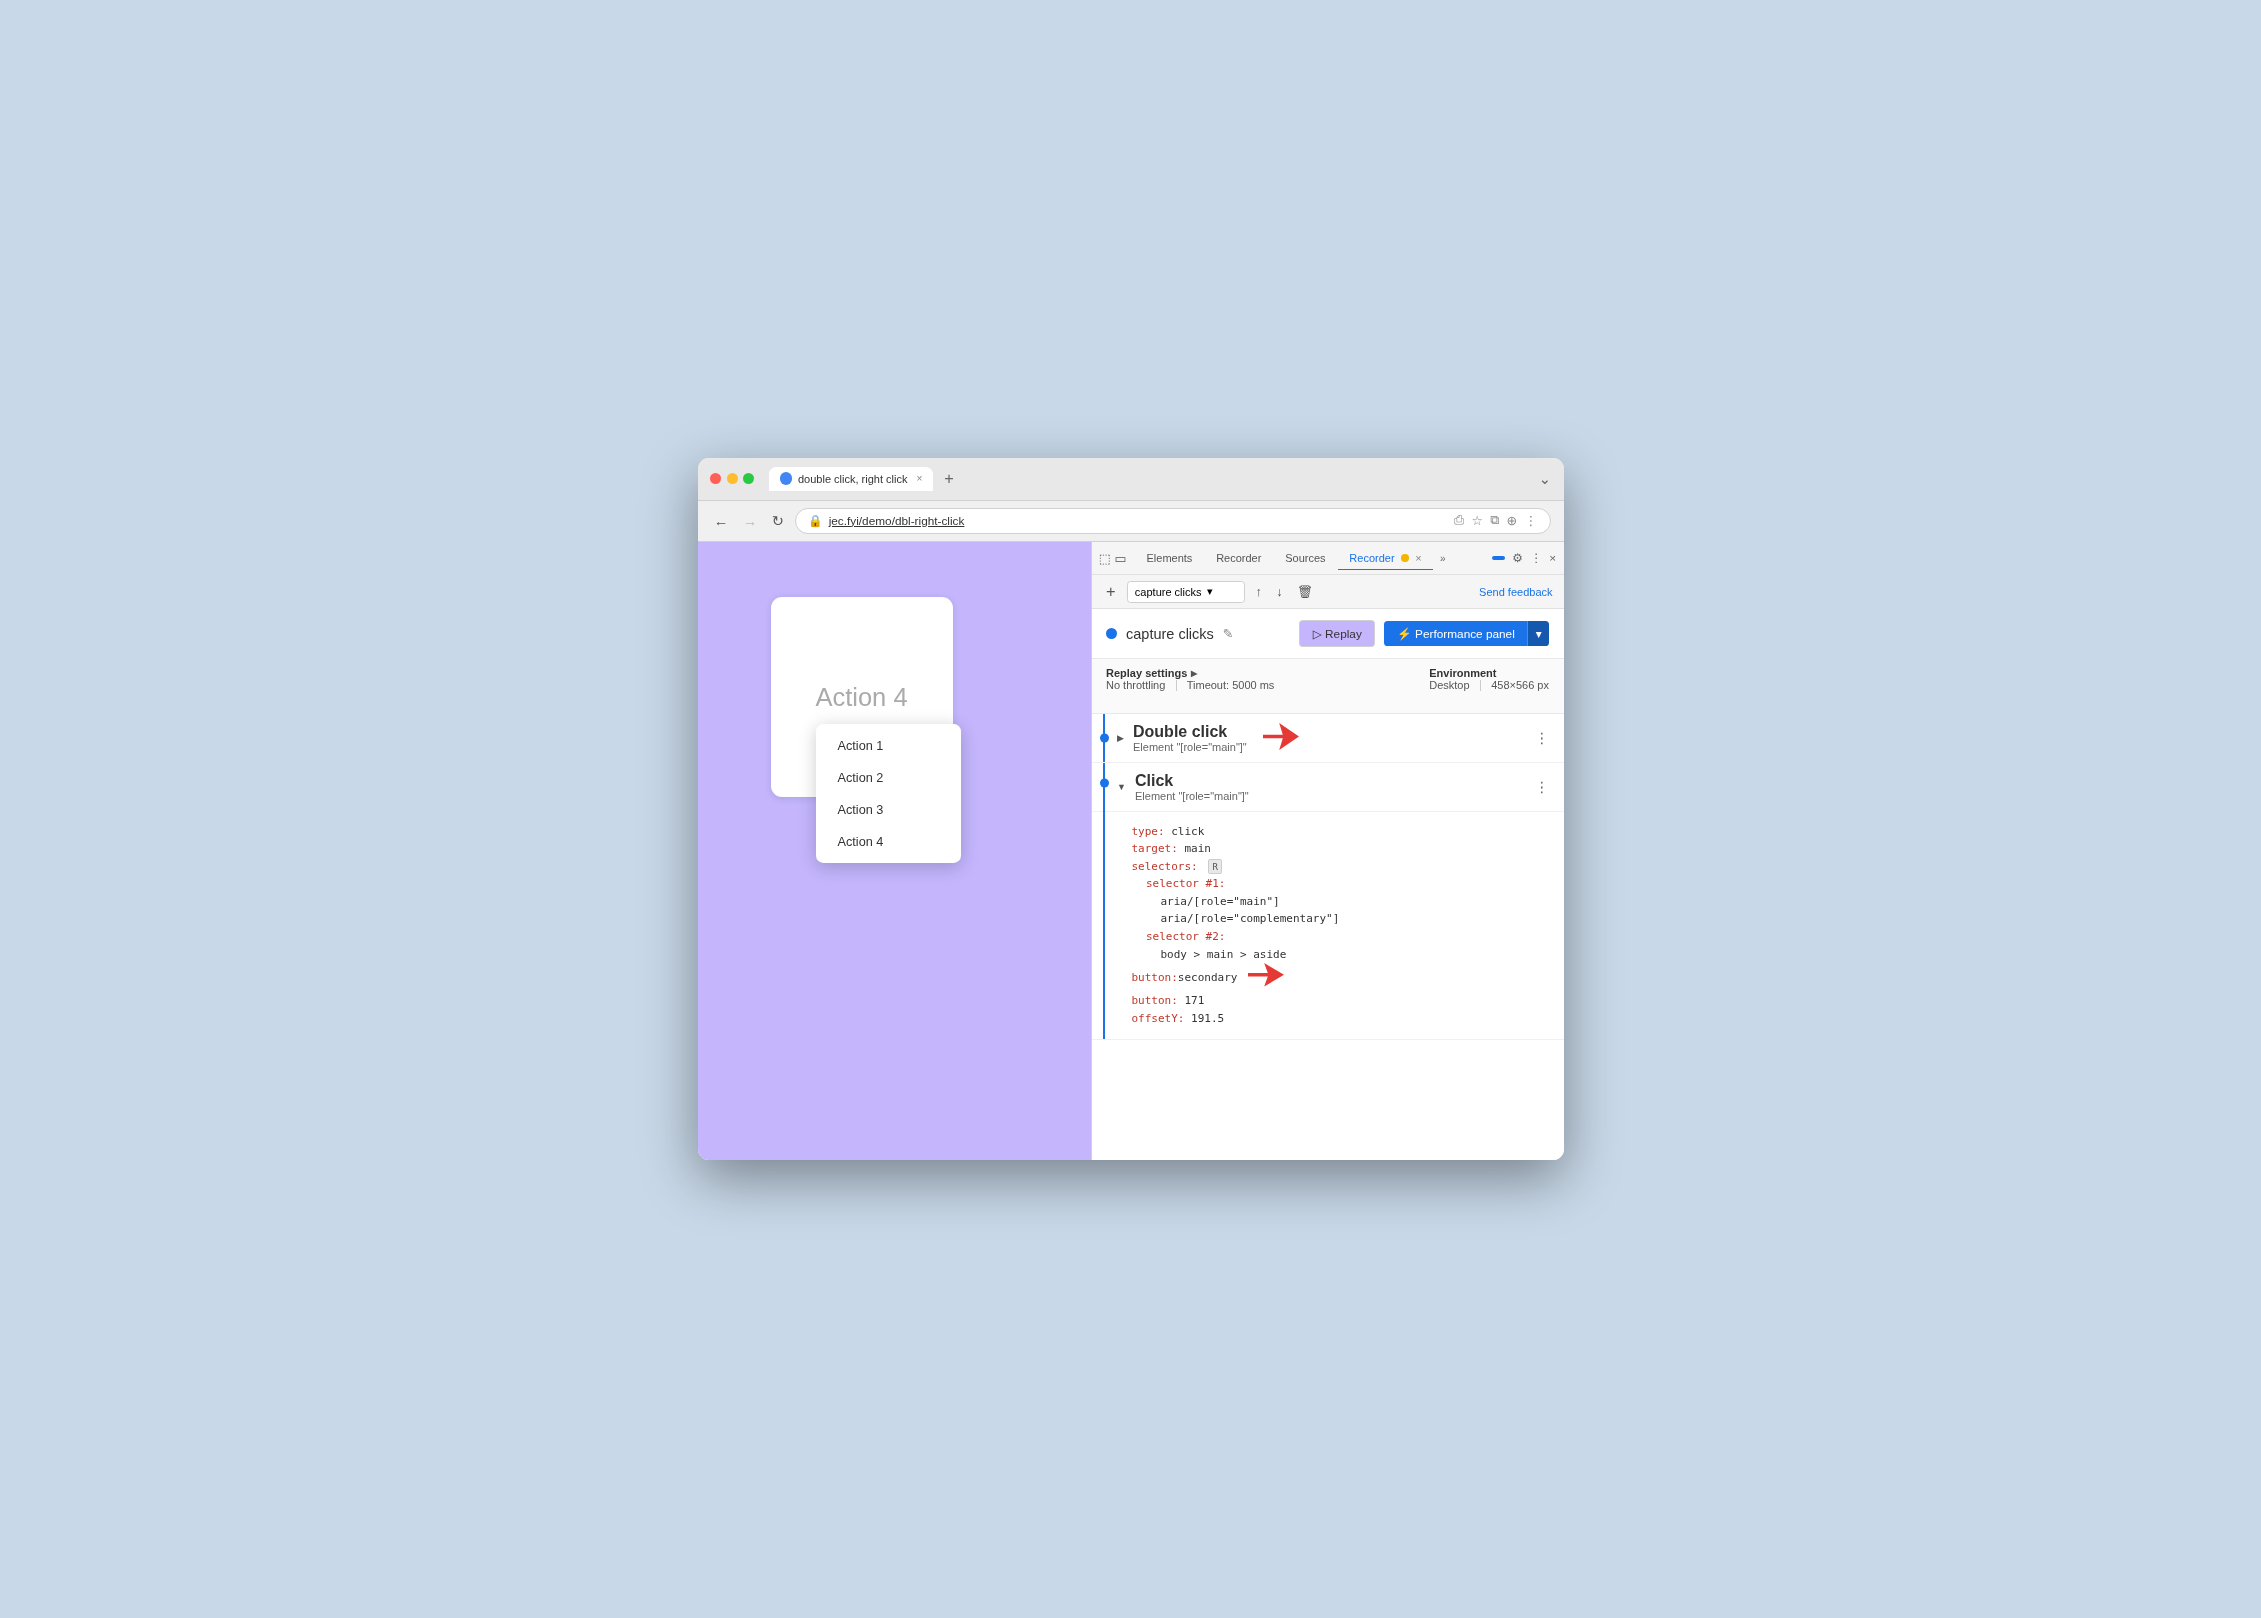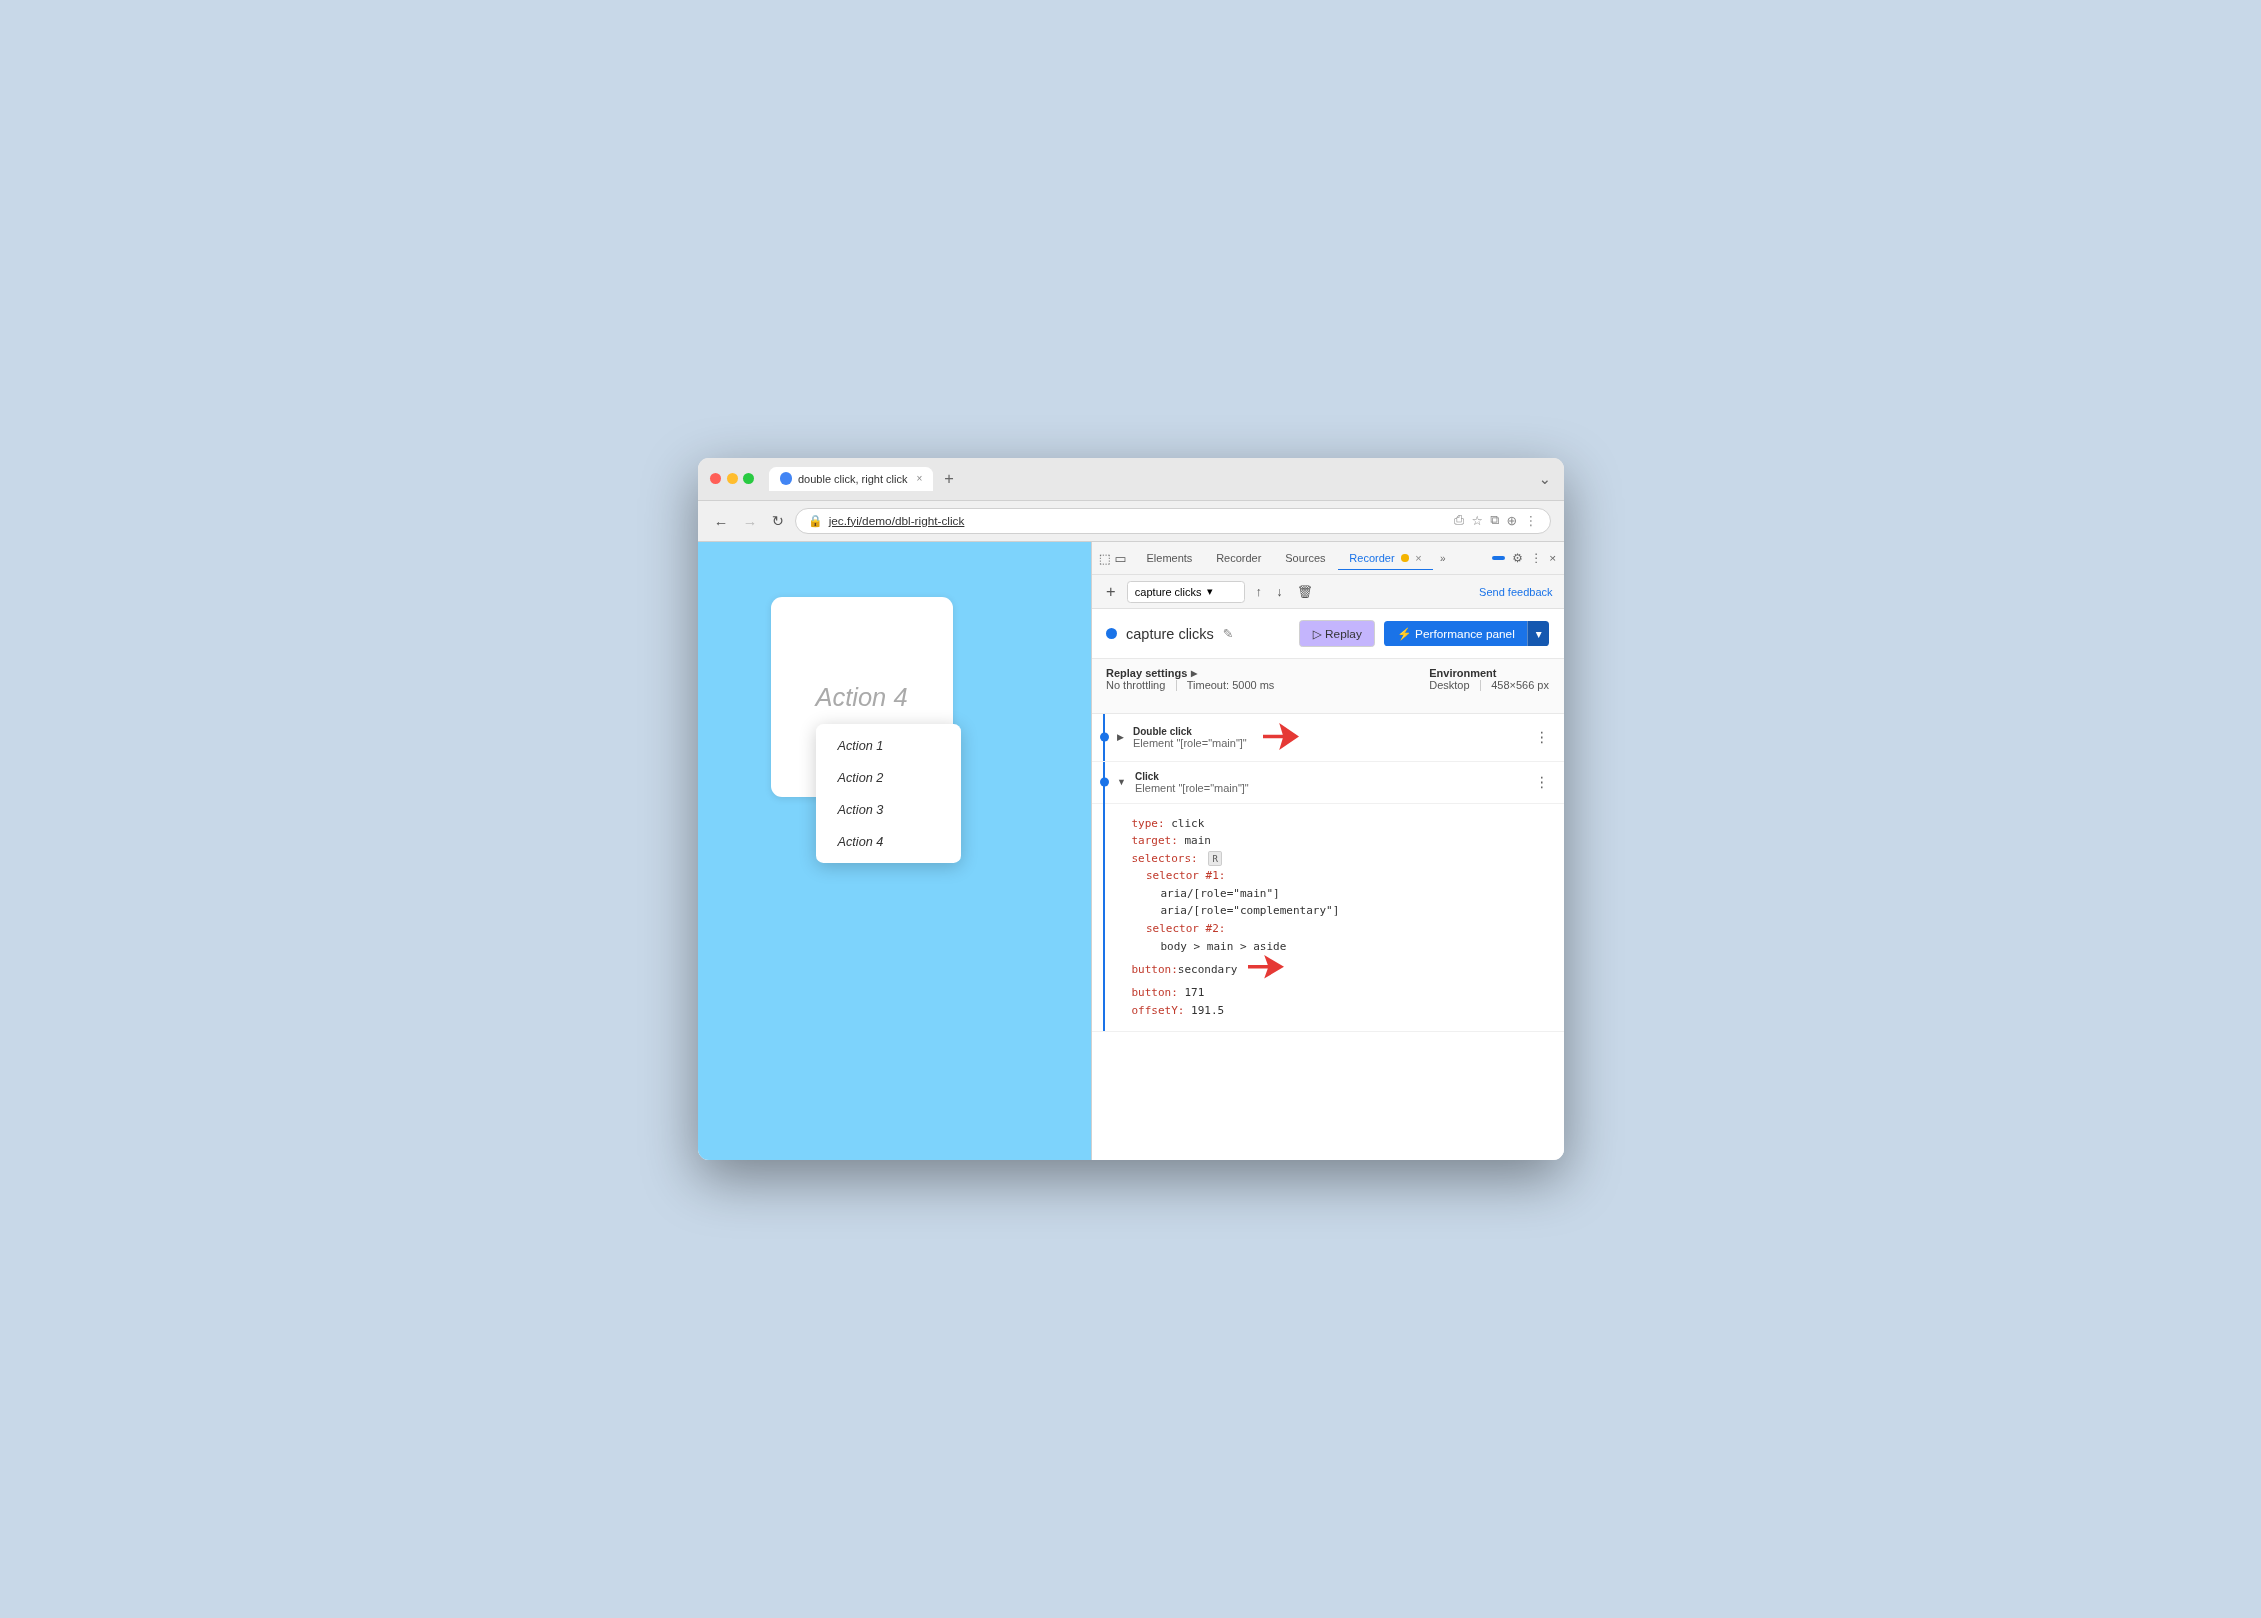--- a/index.html
+++ b/index.html
@@ -128,27 +128,26 @@
     }
     
     .content-area {
       display: flex;
       background: #e8eef4;
       min-height: 618px;
     }
     
     .webpage-panel {
       flex: 1;
-      background: #7dd3fc;
+      background: #c4b5fd;
       padding: 36px;
       position: relative;
       display: flex;
       align-items: flex-start;
       justify-content: center;
-      font-style: italic;
     }
     .card-large {
       background: white;
       border-radius: 11px;
       width: 182px;
       height: 200px;
       display: flex;
       align-items: center;
       justify-content: center;
       box-shadow: 0 1.8px 7.3px rgba(0,0,0,0.1);
@@ -380,21 +379,21 @@
       width: 7.3px;
       height: 7.3px;
       border-radius: 50%;
       background: #1a73e8;
       position: absolute;
       left: 9px;
       top: 50%;
       transform: translateY(-50%);
     }
     .step-title {
-      font-size: 10px;
+      font-size: 16px;
       font-weight: 600;
       color: #333;
     }
     .step-element {
       font-size: 11px;
       color: #666;
     }
     .step-expand {
       color: #555;
       font-size: 9px;

